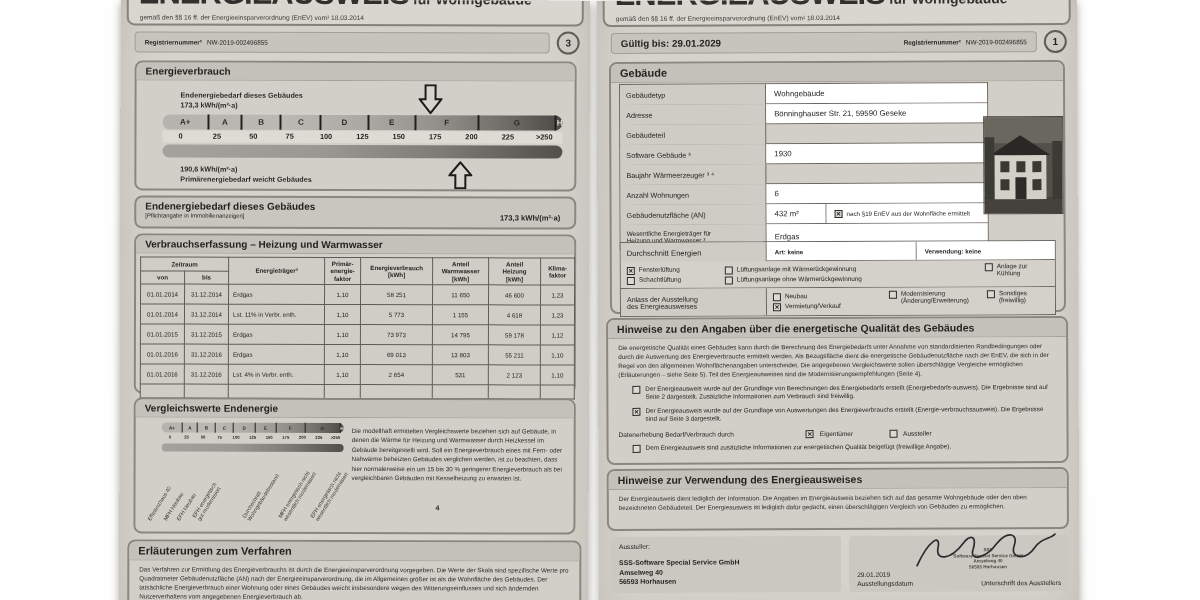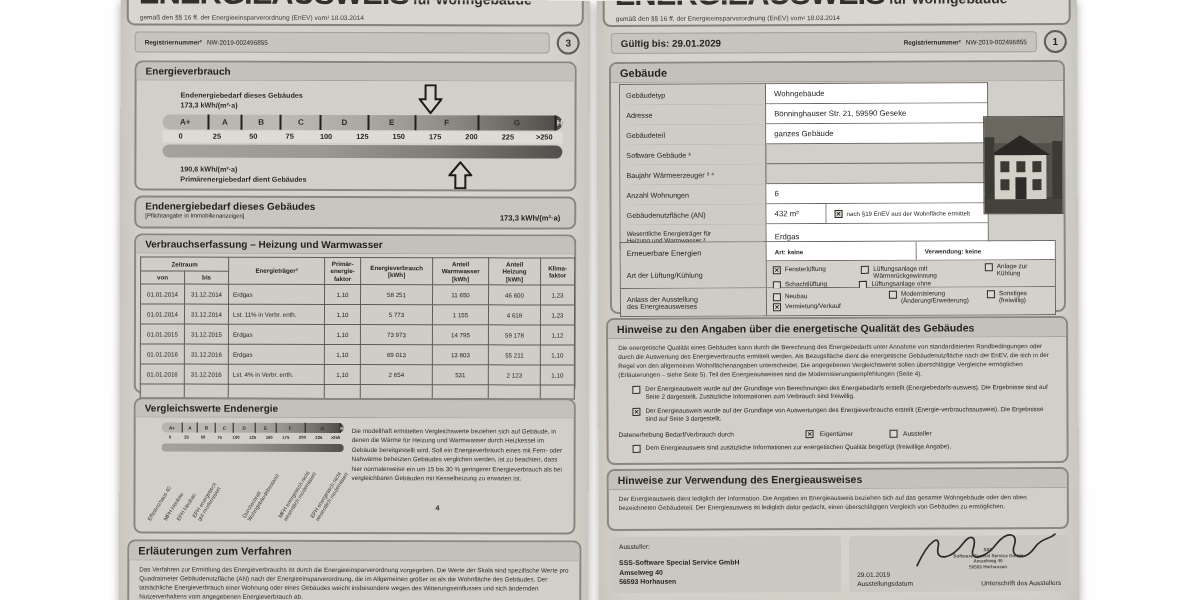--- a/index.html
+++ b/index.html
@@ -159,21 +159,21 @@
         </div>
         <div class="bar2"></div>
       </div>
 
       <svg class="arrow" style="left:312px;top:98px;" width="24" height="28" viewBox="0 0 24 28">
         <path d="M12 1 L23 14 h-6 v13 H7 V14 H1 z" fill="#d6d3cc" stroke="#1c1b19" stroke-width="2"></path>
       </svg>
 
       <div class="lblblock" style="left:44px;top:102px;">
         <div>190,6 kWh/(m²·a)</div>
-        <div>Primärenergiebedarf dient Gebäudes</div>
+        <div>Primärenergiebedarf weicht Gebäudes</div>
       </div>
     </div>
 
     <div class="panel" style="top:196px;left:14px;width:442px;height:33px;background:#c9c6bf;">
       <div style="font-weight:bold;font-size:10px;padding:3px 9px 0 9px;">Endenergiebedarf dieses Gebäudes</div>
       <div style="display:flex;justify-content:space-between;padding:1px 14px 0 9px;">
         <span style="font-size:5.9px;">[Pflichtangabe in Immobilienanzeigen]</span>
         <span style="font-size:7.6px;font-weight:bold;">173,3 kWh/(m²·a)</span>
       </div>
     </div>
@@ -356,24 +356,24 @@
         <div class="brow" style="height:19px;">
           <div class="bl">Gebäudetyp</div>
           <div class="bv">Wohngebäude</div>
         </div>
         <div class="brow" style="height:19px;">
           <div class="bl">Adresse</div>
           <div class="bv">Bönninghauser Str. 21, 59590 Geseke</div>
         </div>
         <div class="brow" style="height:19px;">
           <div class="bl">Gebäudeteil</div>
-          <div class="bv">ganzes Gebäude</div>
         </div>
         <div class="brow" style="height:19px;">
           <div class="bl">Software Gebäude ³</div>
+          <div class="bv">1930</div>
         </div>
         <div class="brow" style="height:19px;">
           <div class="bl">Baujahr Wärmeerzeuger ³ ⁴</div>
         </div>
         <div class="brow" style="height:19px;">
           <div class="bl">Anzahl Wohnungen</div>
           <div class="bv">6</div>
         </div>
         <div class="brow" style="height:19px;">
           <div class="bl">Gebäudenutzfläche (AN)</div>
@@ -385,26 +385,25 @@
         </div>
         <div class="brow" style="height:24px;border-bottom:1px solid #6b6862;">
           <div class="bl pre" style="font-size:6.4px;">Wesentliche Energieträger für
 Heizung und Warmwasser ³</div>
           <div class="bv">Erdgas</div>
         </div>
       </div>
 
       <div class="btable" style="top:178px;width:436px;">
         <div class="brow" style="height:18px;">
-          <div class="bl" style="font-size:7.6px;">Erneuerbare Energien</div>
+          <div class="bl" style="font-size:7.6px;">Durchschnitt Energien</div>
           <div class="bv bsub small6" style="flex:none;width:150px;font-weight:600;">Art: keine</div>
           <div class="bv small6" style="font-weight:600;">Verwendung: keine</div>
         </div>
         <div class="brow" style="height:26px;">
-          <div class="bl">Art der Lüftung/Kühlung</div>
           <div class="optcell" style="display:flex;gap:6px;">
             <div style="flex:1;">
               <div class="optline">
                 <span class="cb checked"></span>
                 <span style="width:82px;">Fensterlüftung</span>
                 <span class="cb"></span>
                 <span>Lüftungsanlage mit Wärmerückgewinnung</span>
               </div>
               <div class="optline">
                 <span class="cb"></span>

